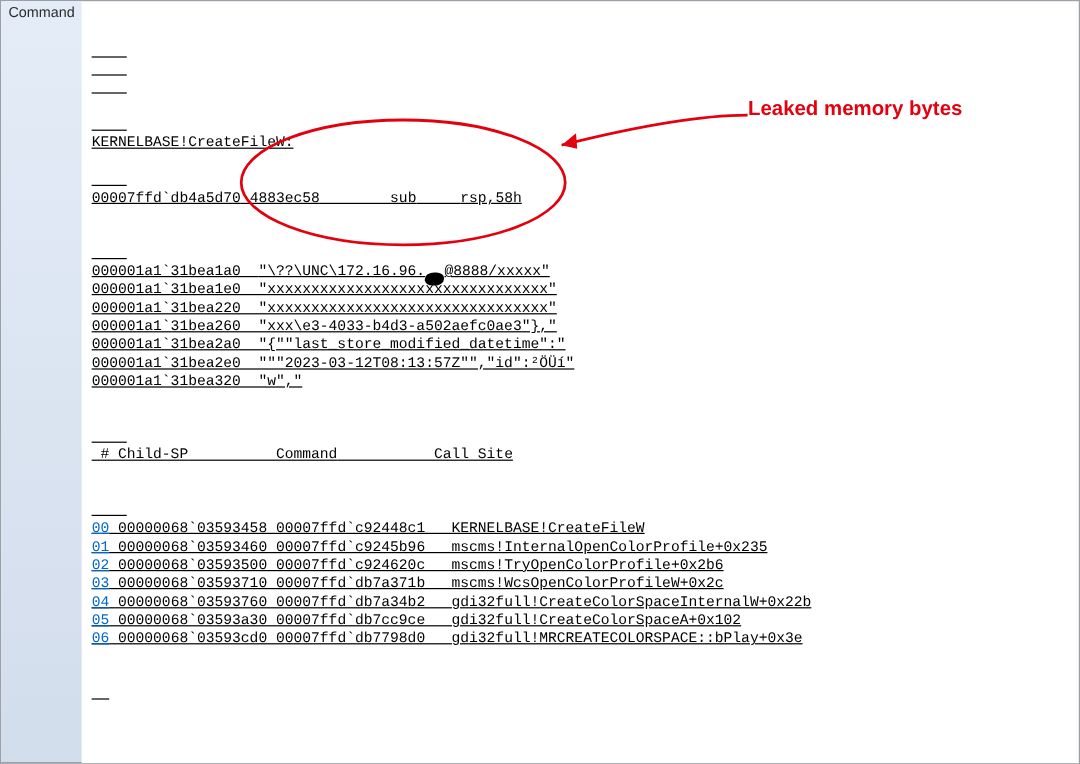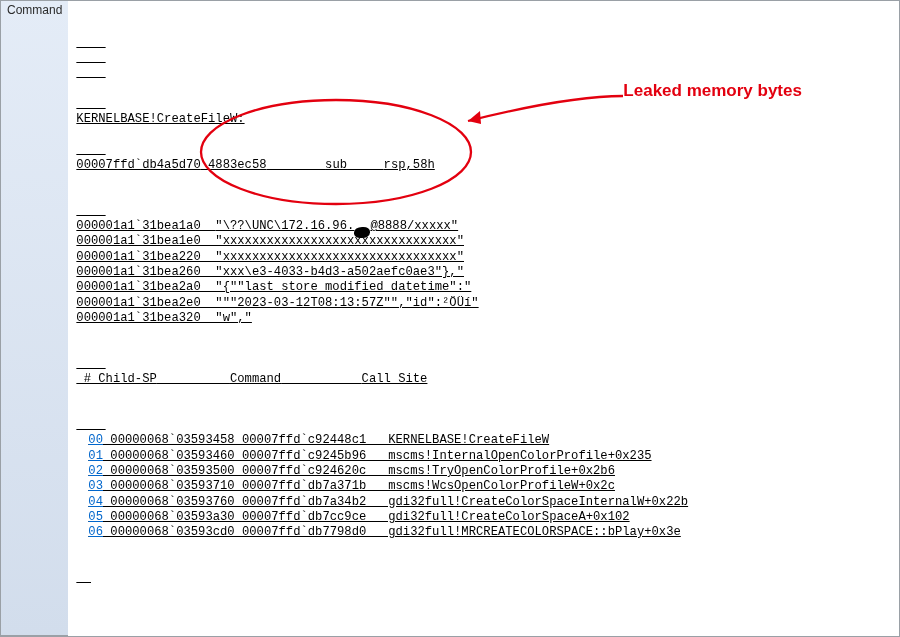--- a/index.html
+++ b/index.html
@@ -38,21 +38,20 @@
     position: relative;
     text-decoration: underline;
   }
   .row { white-space: pre; }
   .idx {
     color: #0066cc;
     text-decoration: underline;
     width: 2ch;
     text-align: left;
     cursor: pointer;
-    margin-left: 12px;
   }
   
   .annot-label {
     position: absolute;
     color: #e3000f;
     font-family: "Segoe UI", Arial, sans-serif;
     font-weight: 700;
     font-size: 17px;
   }
   .annot-svg {

